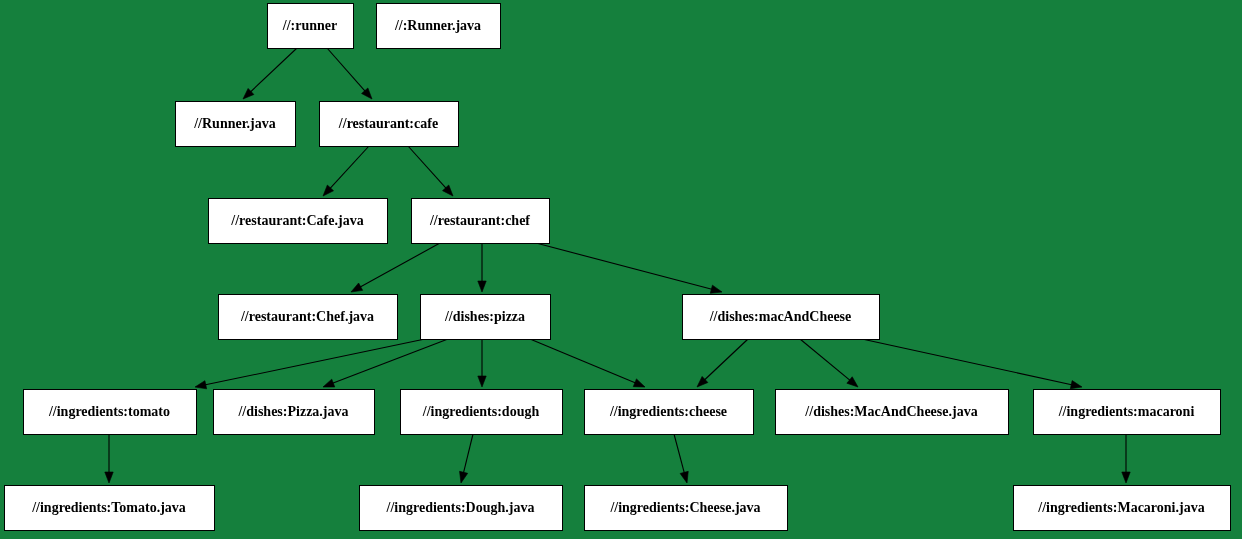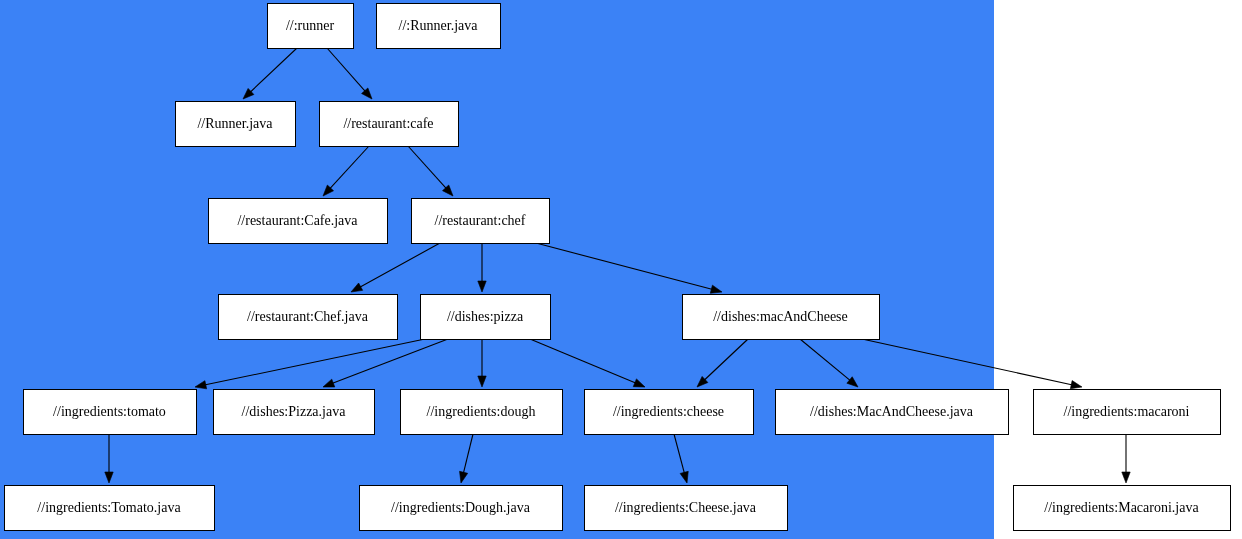--- a/index.html
+++ b/index.html
@@ -8,23 +8,24 @@
     background: #ffffff;
   }
   body {
     width: 1242px;
     height: 539px;
     overflow: hidden;
     font-family: "Liberation Serif", "DejaVu Serif", serif;
   }
   #graph-root {
     position: relative;
-    width: 994px;
+    width: 1242px;
     height: 539px;
-    background: #3b82f6;
+    background: #15803d;
+    font-weight: bold;
   }
   svg#graph-canvas {
     position: absolute;
     top: 0;
     left: 0;
     width: 1242px;
     height: 539px;
     display: block;
   }
   .node-box {

